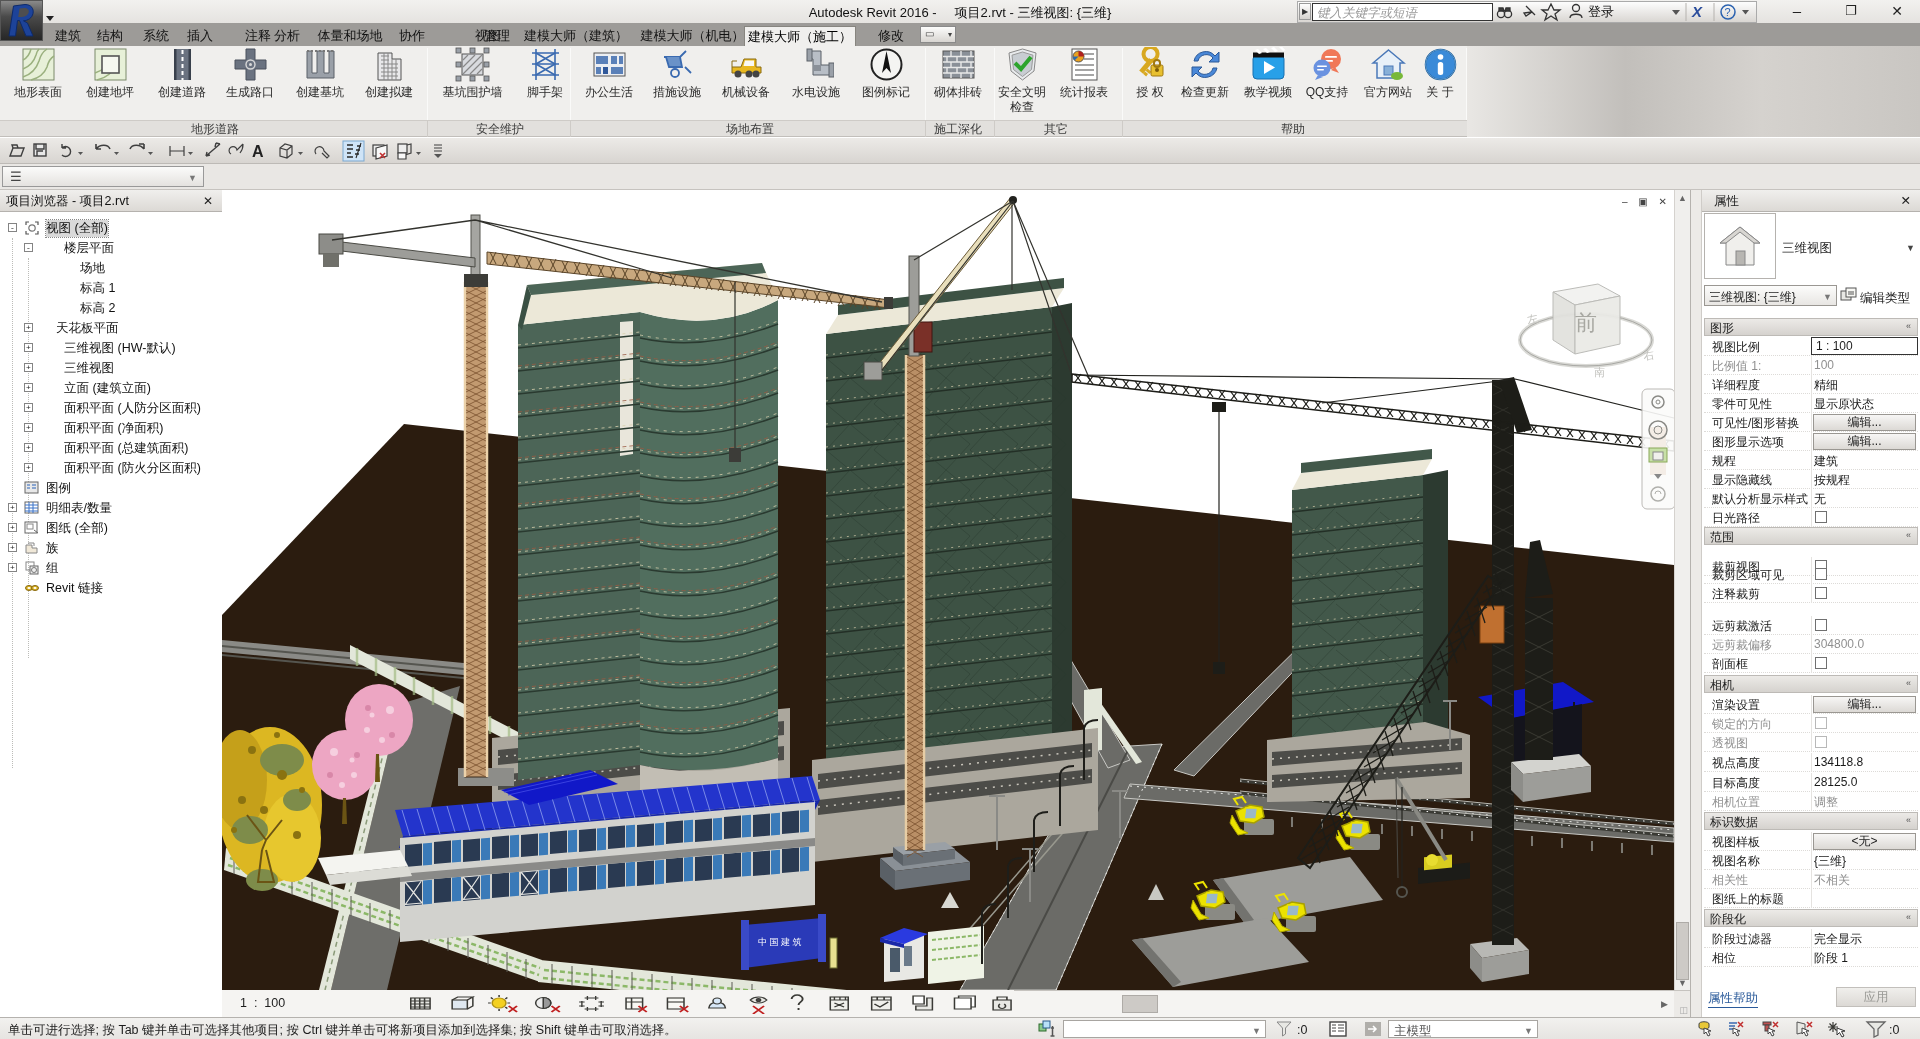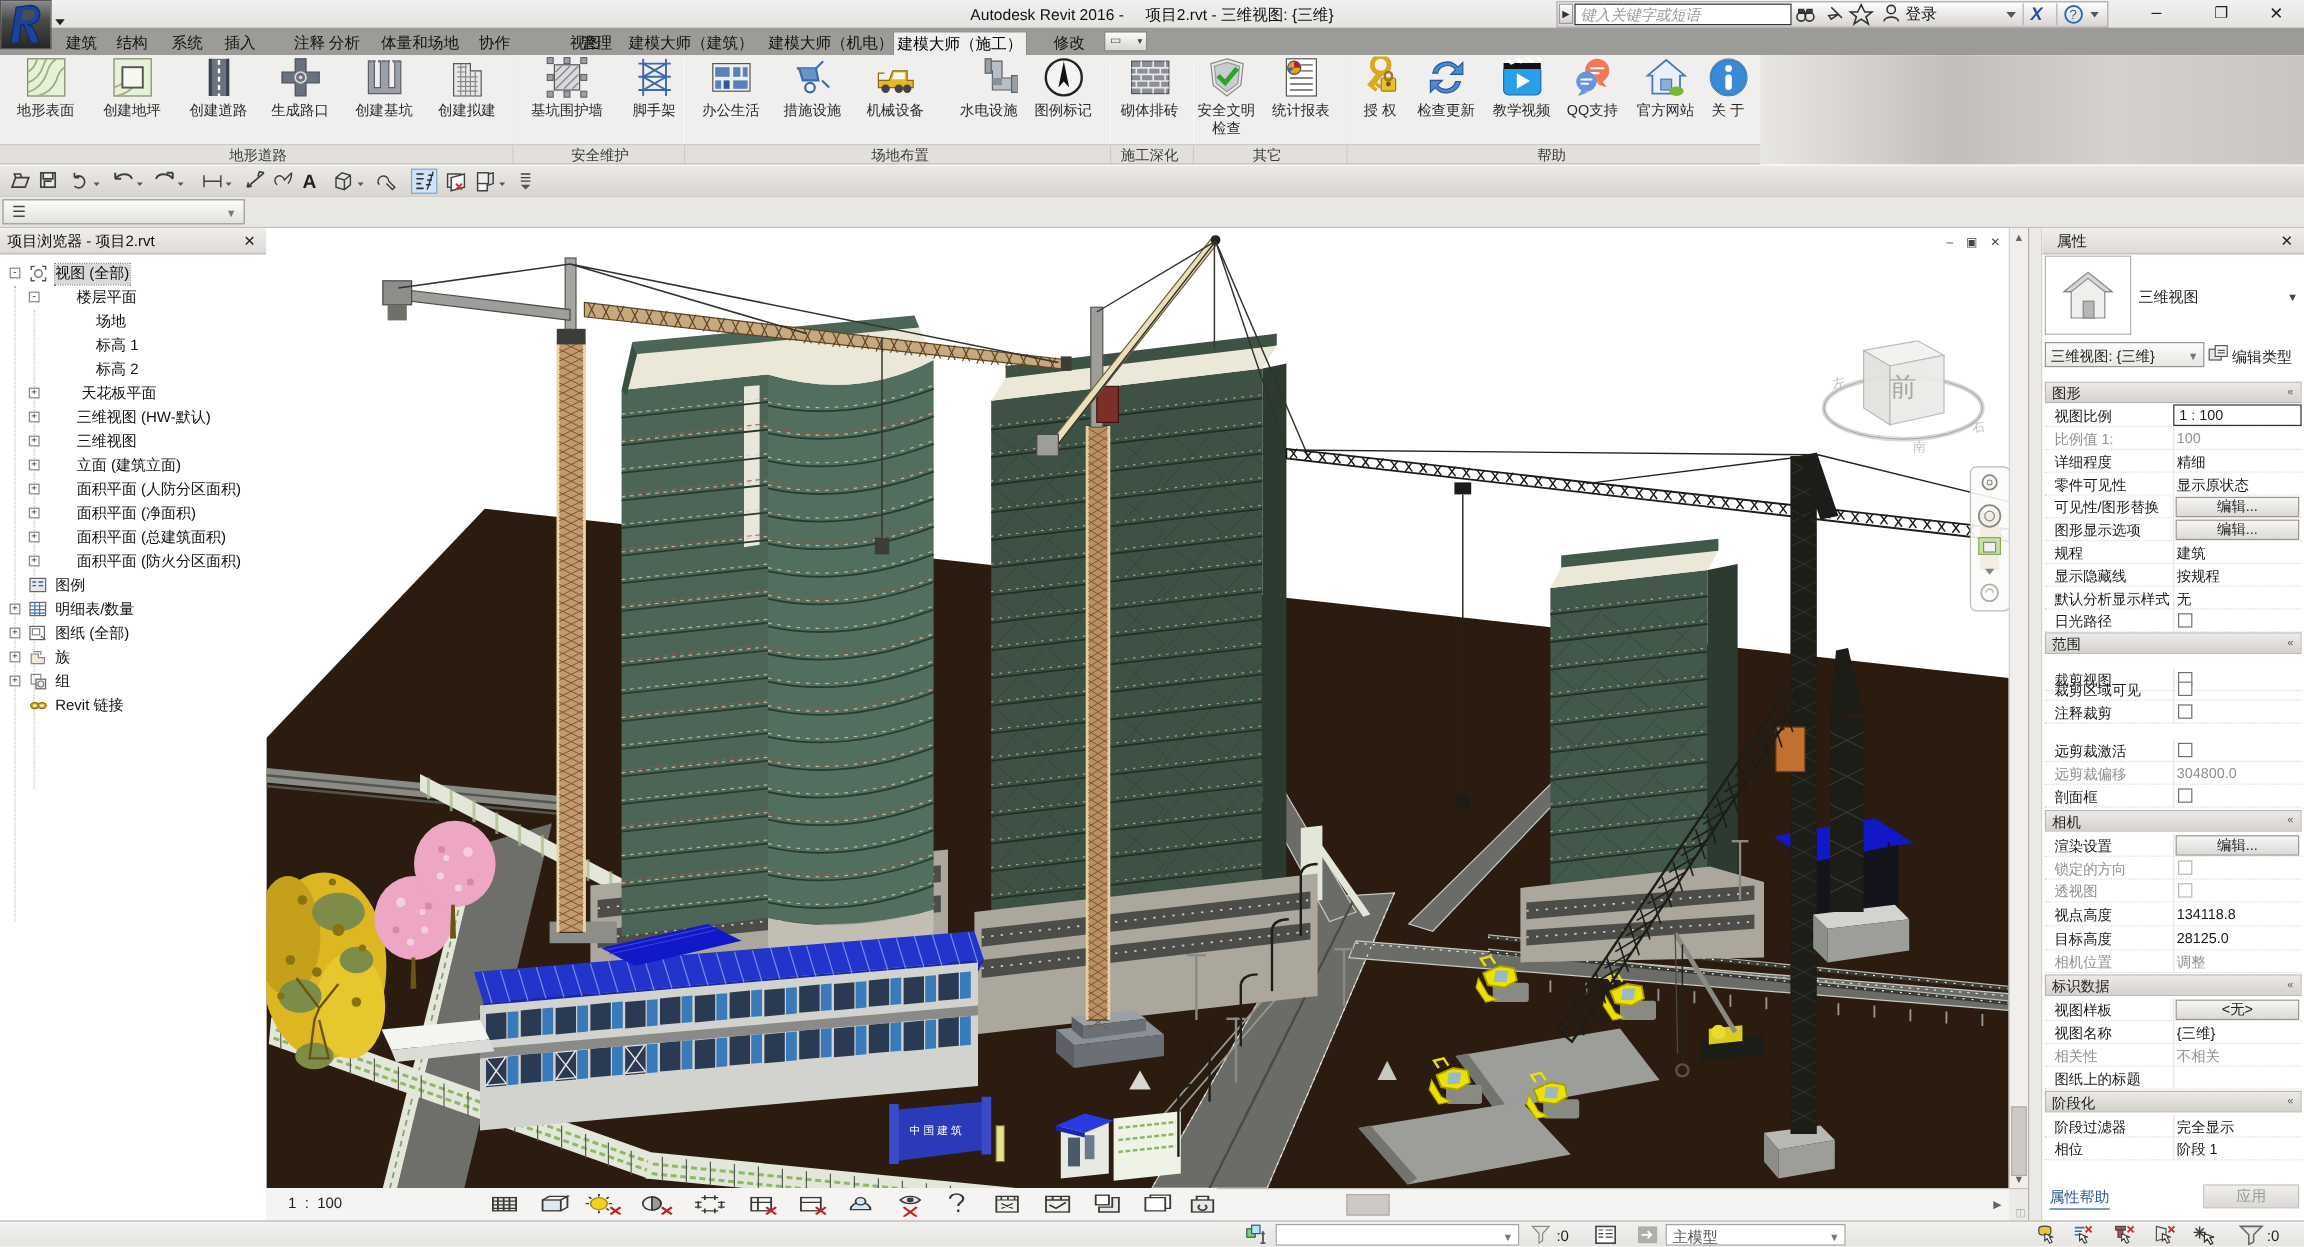--- a/index.html
+++ b/index.html
@@ -177,21 +177,21 @@
       </g>
     </svg><div class="rlb">措施设施</div></div>
 <div class="rbtn" style="left:714px;top:47px;width:64px;"><svg width="35" height="35" viewBox="0 0 35 35">
       <path d="M3 20 L12 20 L15 12 L27 12 L27 20 L32 20 L32 26 L3 26 Z" fill="#e8b820" stroke="#8a6a10"></path>
       <path d="M16 13.5 L25 13.5 L25 19 L14.5 19 Z" fill="#f8f8f4"></path>
       <circle cx="9" cy="27" r="3.5" fill="#444"></circle>
       <circle cx="20" cy="27" r="3.5" fill="#444"></circle>
       <circle cx="27" cy="27" r="3.5" fill="#444"></circle>
       <path d="M3 20 L3 14 L8 14" stroke="#8a6a10" fill="none"></path>
     </svg><div class="rlb">机械设备</div></div>
-<div class="rbtn" style="left:784px;top:47px;width:64px;text-align:right;"><svg width="35" height="35" viewBox="0 0 35 35">
+<div class="rbtn" style="left:784px;top:47px;width:64px;"><svg width="35" height="35" viewBox="0 0 35 35">
       <path d="M10 4 L22 4 L22 18 L33 18 L33 28 L14 28 L14 12 L10 12 Z" fill="#b8bec6" stroke="#5a6068"></path>
       <rect x="8" y="2" width="5" height="12" fill="#9aa0a8" stroke="#5a6068"></rect>
       <rect x="30" y="16" width="5" height="14" fill="#9aa0a8" stroke="#5a6068"></rect>
       <rect x="14" y="18" width="8" height="6" fill="#8a9098"></rect>
     </svg><div class="rlb">水电设施</div></div>
 <div class="rbtn" style="left:854px;top:47px;width:64px;"><svg width="35" height="35" viewBox="0 0 35 35">
       <circle cx="17.5" cy="17.5" r="15" fill="#f4f4f2" stroke="#222" stroke-width="2"></circle>
       <path d="M17.5 4 L13 26 L17.5 21 L22 26 Z" fill="#111"></path>
     </svg><div class="rlb">图例标记</div></div>
 <div class="rbtn" style="left:926px;top:47px;width:64px;"><svg width="35" height="35" viewBox="0 0 35 35">
@@ -348,21 +348,21 @@
       <span class="lbl" style="left:80px;">场地</span>
     </div>
 <div class="tree-row" style="top:88px;padding-left:40px;">
       <span class="lbl" style="left:80px;">标高 1</span>
     </div>
 <div class="tree-row" style="top:108px;">
       <span class="lbl" style="left:80px;">标高 2</span>
     </div>
 <div class="tree-row" style="top:128px;">
       <span class="pm" style="left:24px;">+</span>
-      <span class="lbl" style="left:68px;font-family:Liberation Mono, monospace;">天花板平面</span>
+      <span class="lbl" style="left:56px;font-family:Liberation Mono, monospace;">天花板平面</span>
     </div>
 <div class="tree-row" style="top:148px;">
       <span class="pm" style="left:24px;">+</span>
       <span class="lbl" style="left:64px;">三维视图 (HW-默认)</span>
     </div>
 <div class="tree-row" style="top:168px;">
       <span class="pm" style="left:24px;">+</span>
       <span class="lbl" style="left:64px;">三维视图</span>
     </div>
 <div class="tree-row" style="top:188px;">
@@ -2012,20 +2012,21 @@
     </div>
 <div class="prow" style="top:758px;">
       <div class="pdiv"></div>
       <span class="pl">相位</span>
       <span class="pv">阶段 1</span>
     </div>
 <div class="abs" style="left:6px;top:800px;font-size:12.5px;color:#2a5a9a;border-bottom:1px solid #2a5a9a;">属性帮助</div>
 <div class="abs" style="left:134px;top:797px;width:80px;height:20px;background:linear-gradient(#f0efec,#dcd9d5);border:1px solid #c2bfbb;color:#9a9a96;text-align:center;line-height:18px;font-size:12.5px;">应用</div>
 </div>
 <div class="abs" id="statusbar">
+<span style="position:absolute;left:8px;top:4px;">单击可进行选择; 按 Tab 键并单击可选择其他项目; 按 Ctrl 键并单击可将新项目添加到选择集; 按 Shift 键单击可取消选择。</span>
 <svg class="abs" style="left:1038px;top:2px;" width="20" height="18" viewBox="0 0 20 18">
       <g stroke="#2a6a2a" fill="#8ac88a" stroke-width="1">
         <rect x="1" y="4" width="7" height="7"></rect>
         <rect x="5" y="1" width="7" height="7" fill="#b8e0f8" stroke="#2a5a8a"></rect>
       </g>
       <path d="M13 8 l3 0 m-1.5 -2 l0 10 m-2 0 l4 0" stroke="#555" stroke-width="1.5"></path>
     </svg>
 <div class="combo" style="left:1063px;top:2px;width:203px;height:18px;">
       <span class="car" style="right:4px;top:5px;">▼</span>
     </div>

